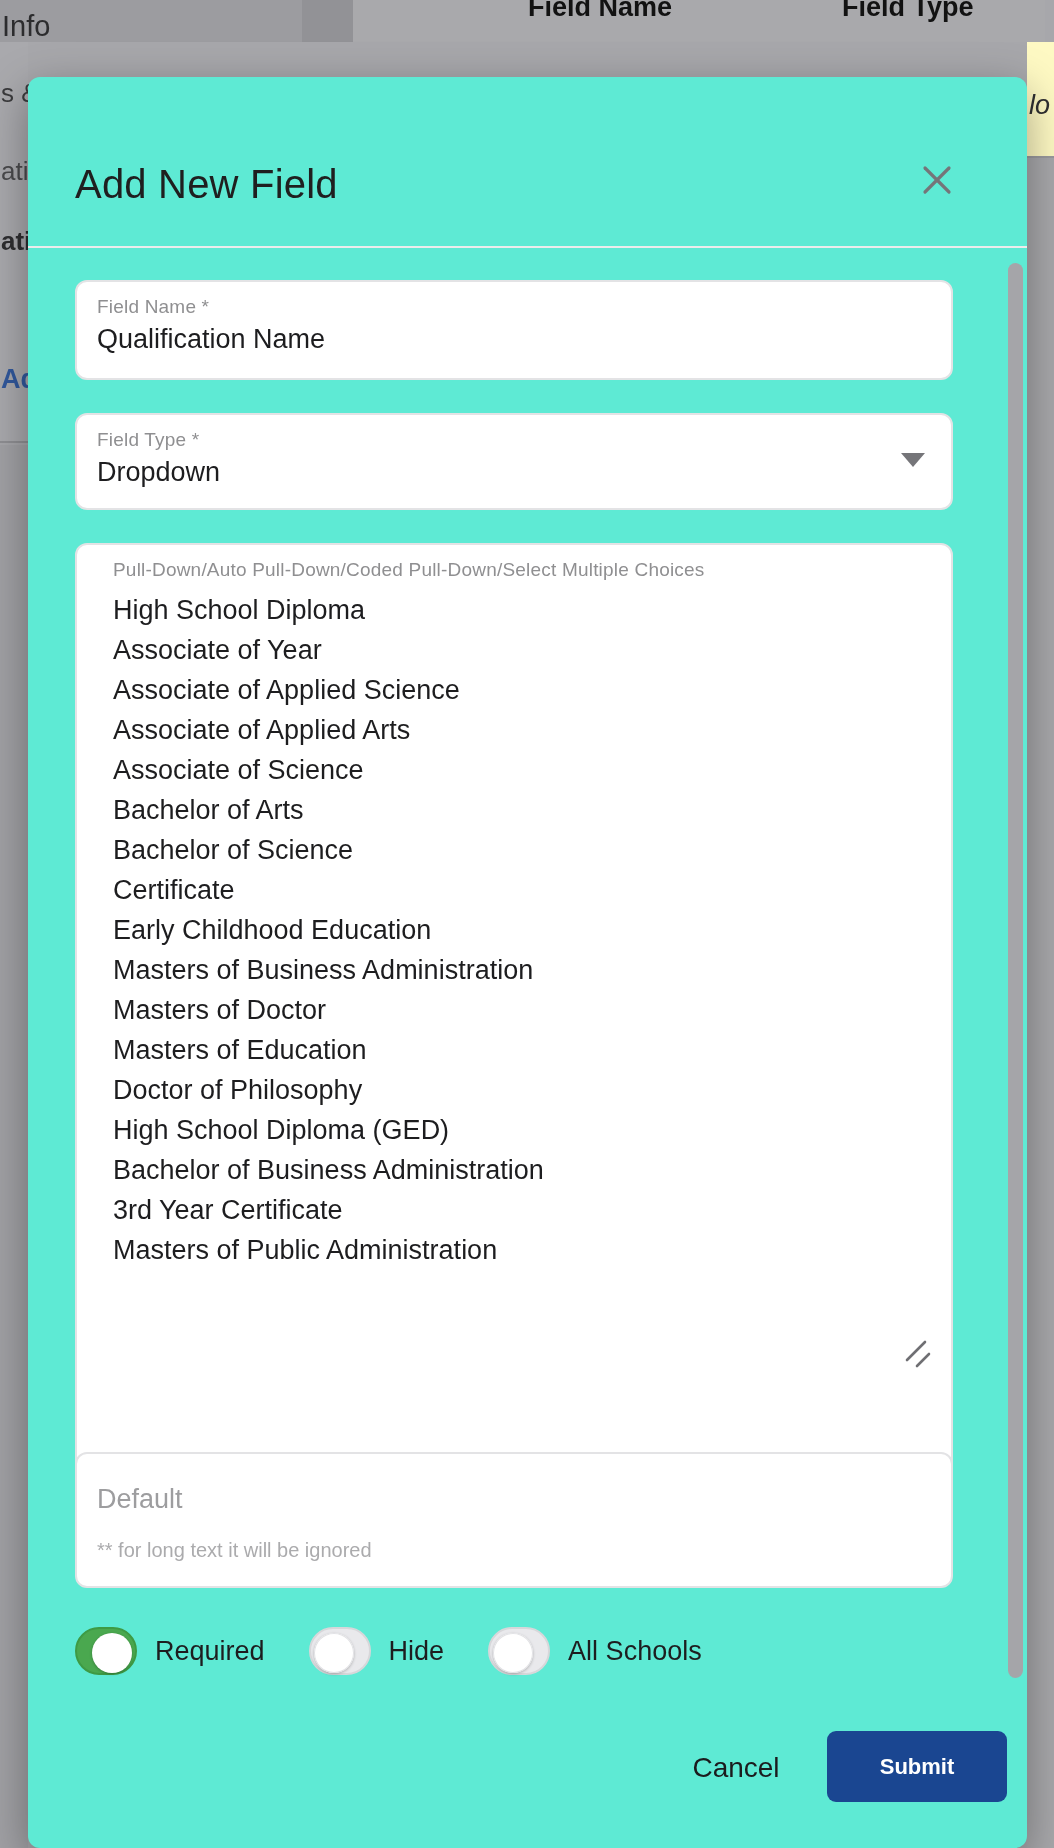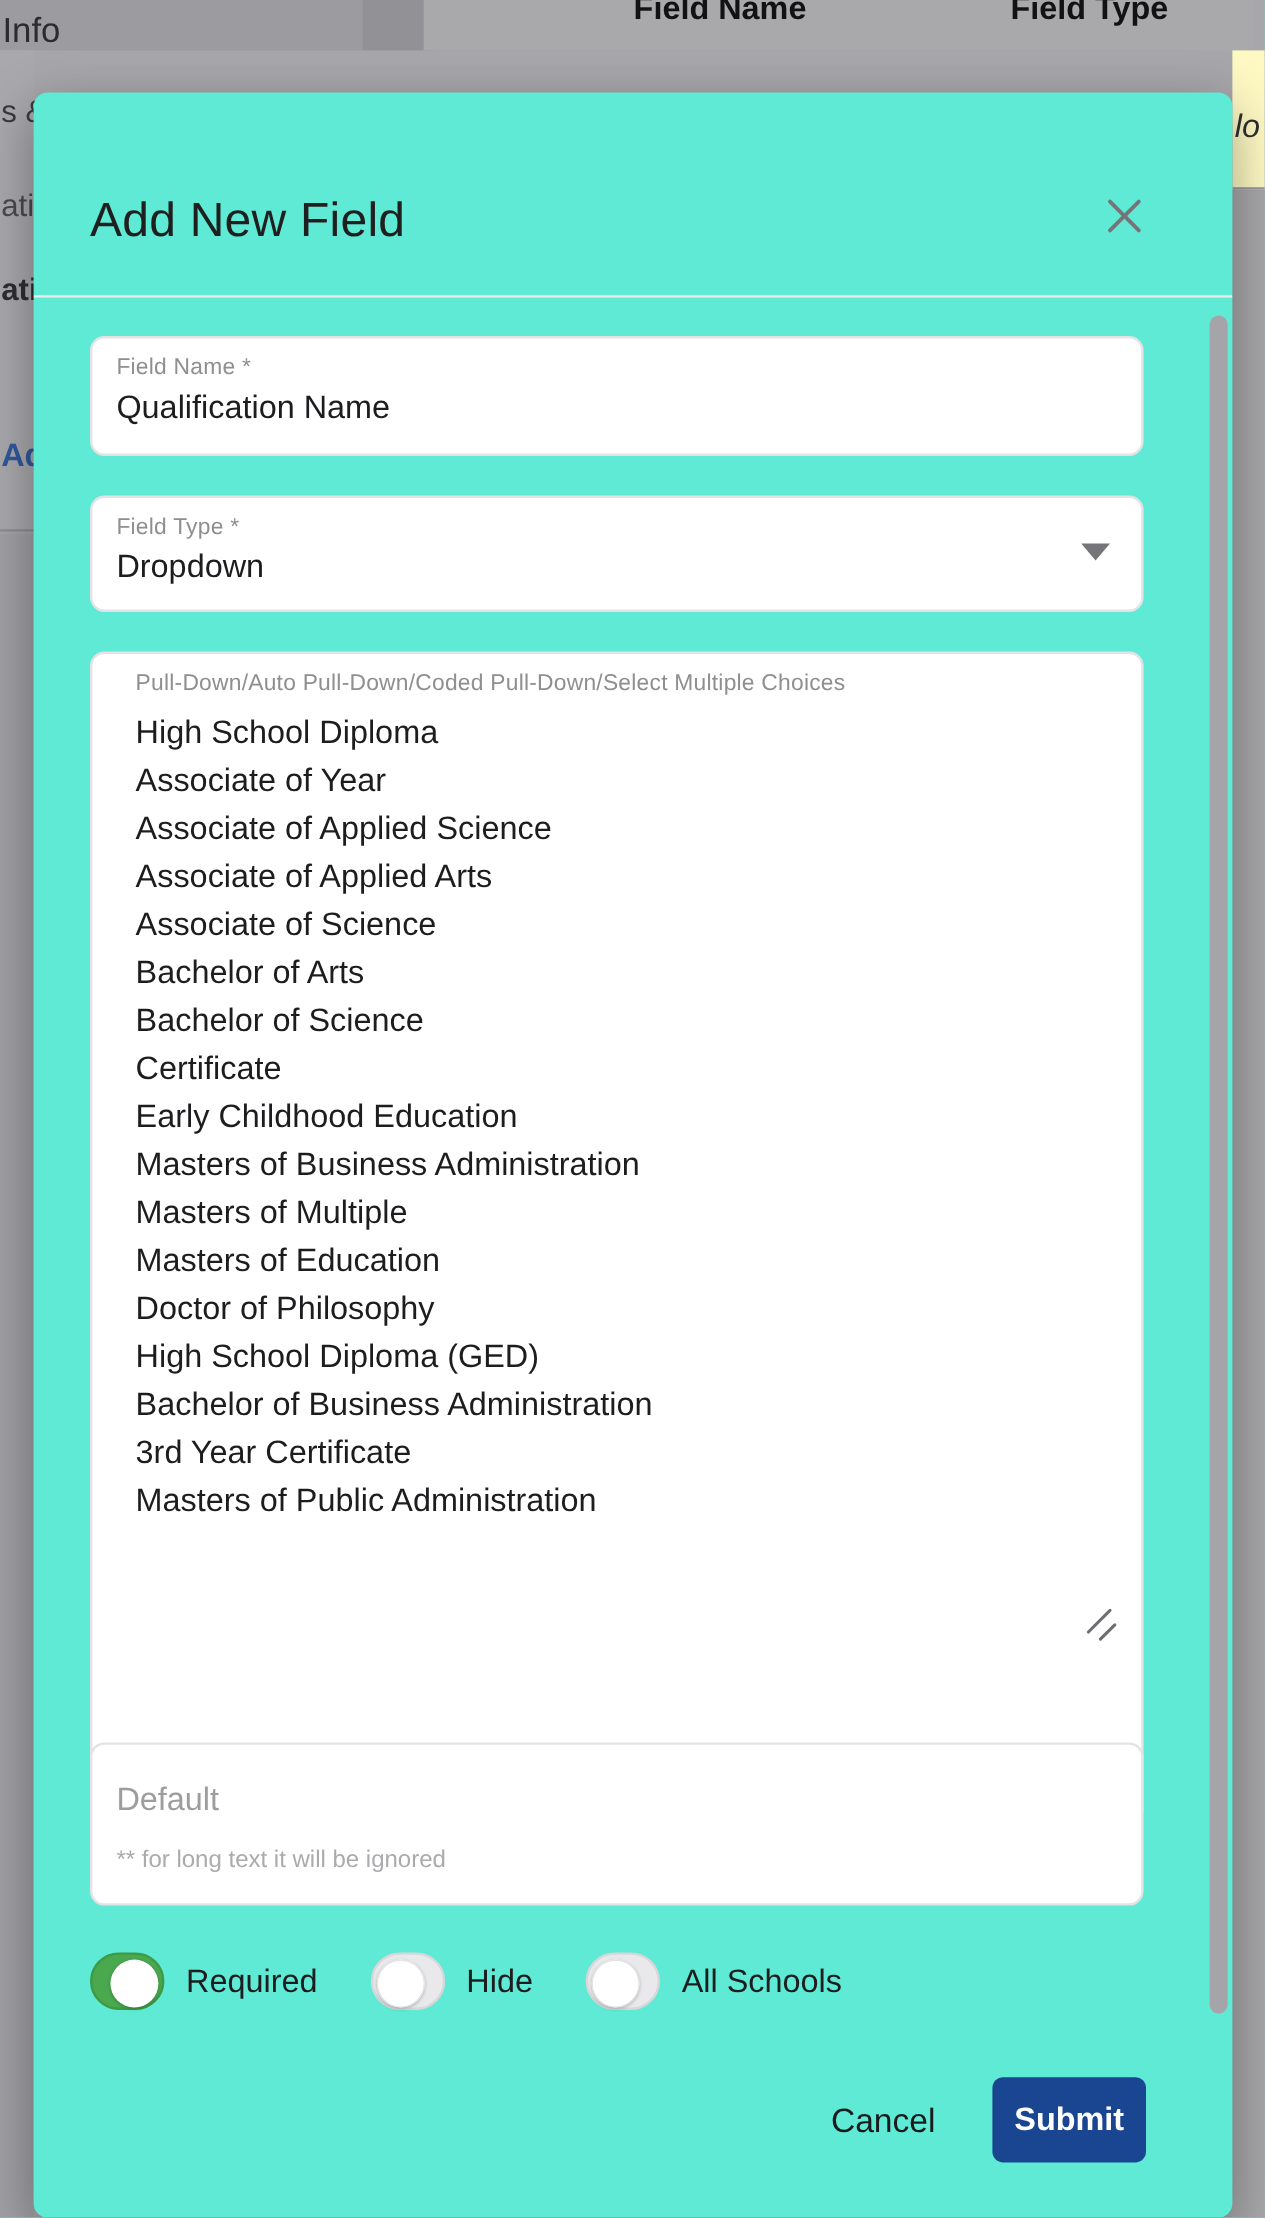--- a/index.html
+++ b/index.html
@@ -95,23 +95,23 @@
   .toggle.off .thumb { left:3px; box-shadow:0 1px 3px rgba(0,0,0,.25), inset 0 0 0 1px #e2e2e5; }
   .toggle-label { font-size:27px; color:#1d1d1f; margin-left:18px; }
 
   
   .cancel-btn {
     position:absolute; left:648px; top:1665px; width:120px; height:52px;
     background:none; border:none; font-family:inherit;
     font-size:28px; font-weight:500; color:#1b1b1d; cursor:pointer; text-align:center;
   }
   .submit-btn {
-    position:absolute; left:799px; top:1654px; width:128px; height:71px;
+    position:absolute; left:799px; top:1654px; width:180px; height:71px;
     background:#1a4691; border:none; border-radius:9px;
-    font-family:inherit; font-size:27px; font-weight:700; color:#ffffff; cursor:pointer;
+    font-family:inherit; font-size:22px; font-weight:700; color:#ffffff; cursor:pointer;
   }
 </style>
 </head>
 <body>
 
 <div class="bd bd-topstrip-left"></div>
 <div class="bd bd-topstrip-band"></div>
 <div class="bd bd-topstrip-right">
   <div class="bd-colhead c1">Field Name</div>
   <div class="bd-colhead c2">Field Type</div>
@@ -164,21 +164,21 @@
         <div>High School Diploma</div>
         <div>Associate of Year</div>
         <div>Associate of Applied Science</div>
         <div>Associate of Applied Arts</div>
         <div>Associate of Science</div>
         <div>Bachelor of Arts</div>
         <div>Bachelor of Science</div>
         <div>Certificate</div>
         <div>Early Childhood Education</div>
         <div>Masters of Business Administration</div>
-        <div>Masters of Multiple</div>
+        <div>Masters of Doctor</div>
         <div>Masters of Education</div>
         <div>Doctor of Philosophy</div>
         <div>High School Diploma (GED)</div>
         <div>Bachelor of Business Administration</div>
         <div>3rd Year Certificate</div>
         <div>Masters of Public Administration</div>
       </div>
     <div class="opt-placeholder">One Item Per Line</div>
     <div class="resize-handle">
       <svg width="32" height="30" viewBox="0 0 32 30">

